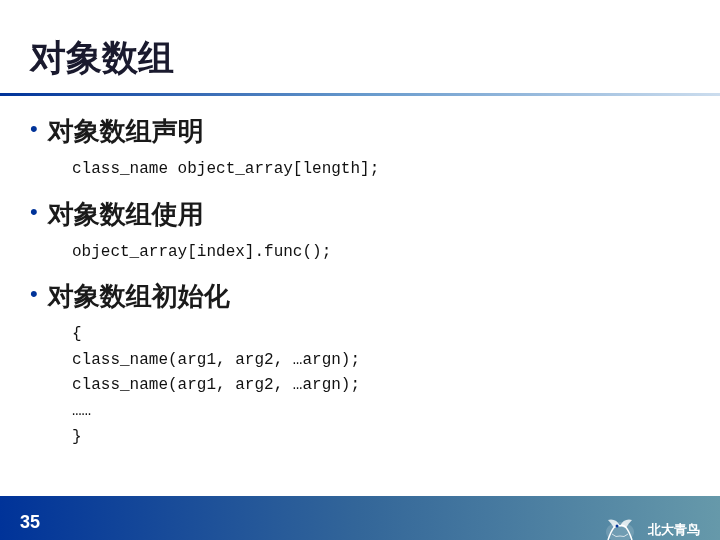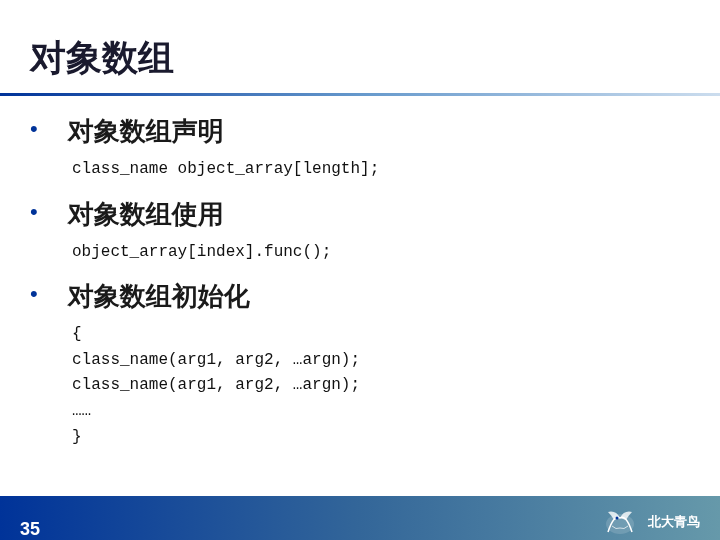--- a/index.html
+++ b/index.html
@@ -57,21 +57,20 @@
       margin-right: 10px;
       margin-top: 2px;
       flex-shrink: 0;
     }
 
     .bullet-label {
       font-size: 26px;
       font-weight: bold;
       color: #1a1a1a;
       font-family: "Microsoft YaHei", Arial, sans-serif;
-      margin-left: 20px;
     }
 
     .code-block {
       font-family: "Courier New", Courier, monospace;
       font-size: 16px;
       color: #111;
       margin-left: 42px;
       margin-bottom: 14px;
       line-height: 1.6;
     }
@@ -81,23 +80,23 @@
 
     
     .bottom-bar {
       position: absolute;
       bottom: 0;
       left: 0;
       right: 0;
       height: 44px;
       background: linear-gradient(to right, #003399, #336699, #6699aa);
       display: flex;
-      align-items: flex-end;
+      align-items: flex-start;
       justify-content: space-between;
-      padding: 0 20px;
+      padding: 16px 20px;
     }
 
     .slide-number {
       color: #ffffff;
       font-size: 18px;
       font-weight: bold;
     }
 
     
     .logo-area {

